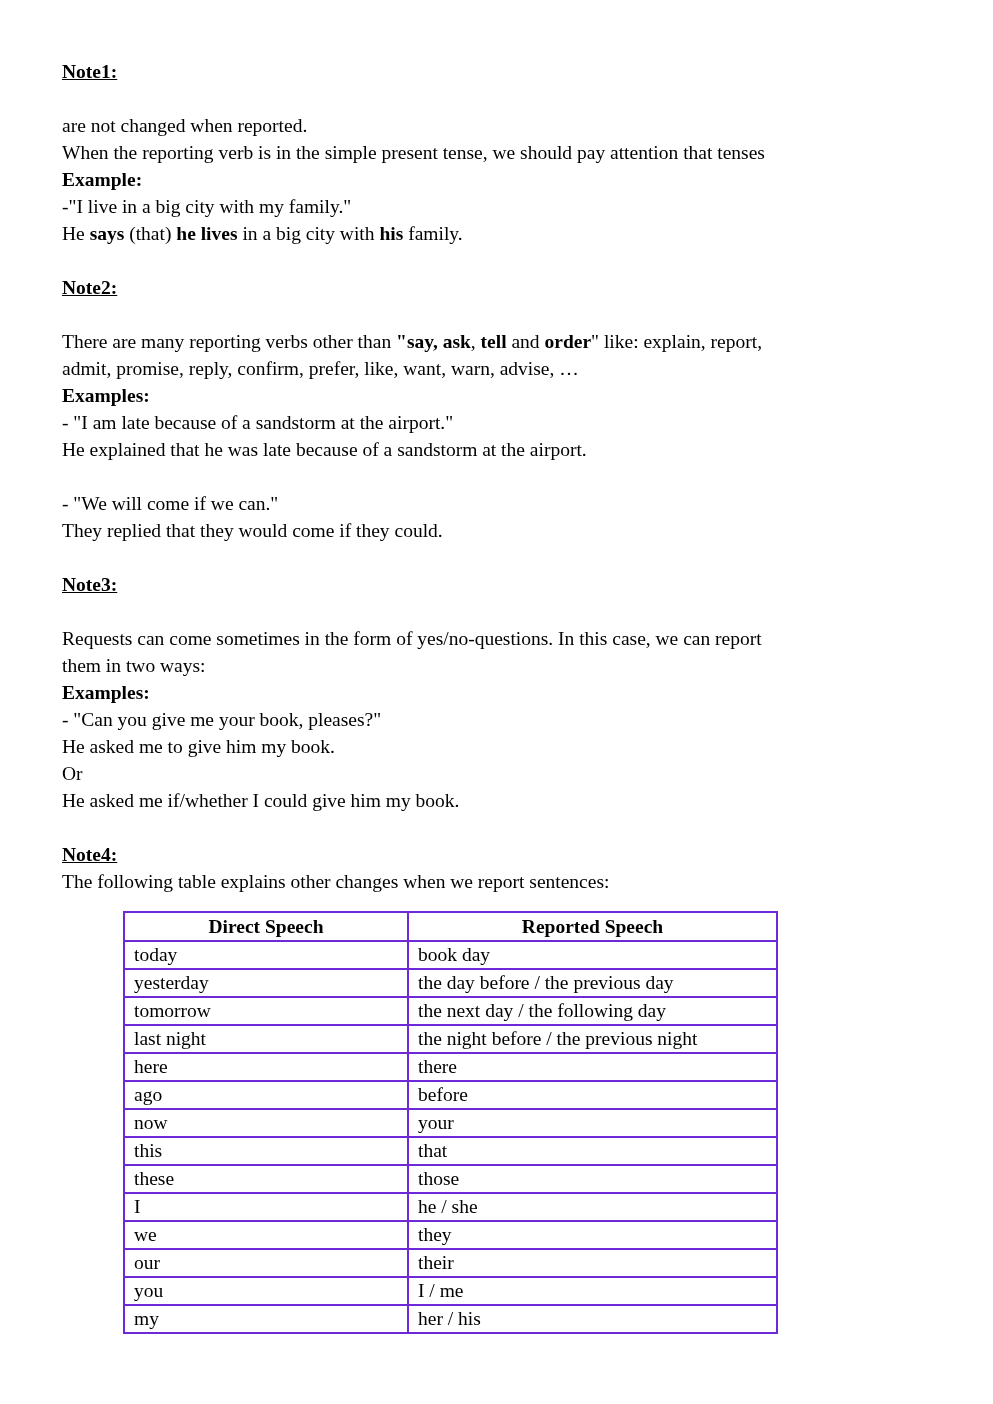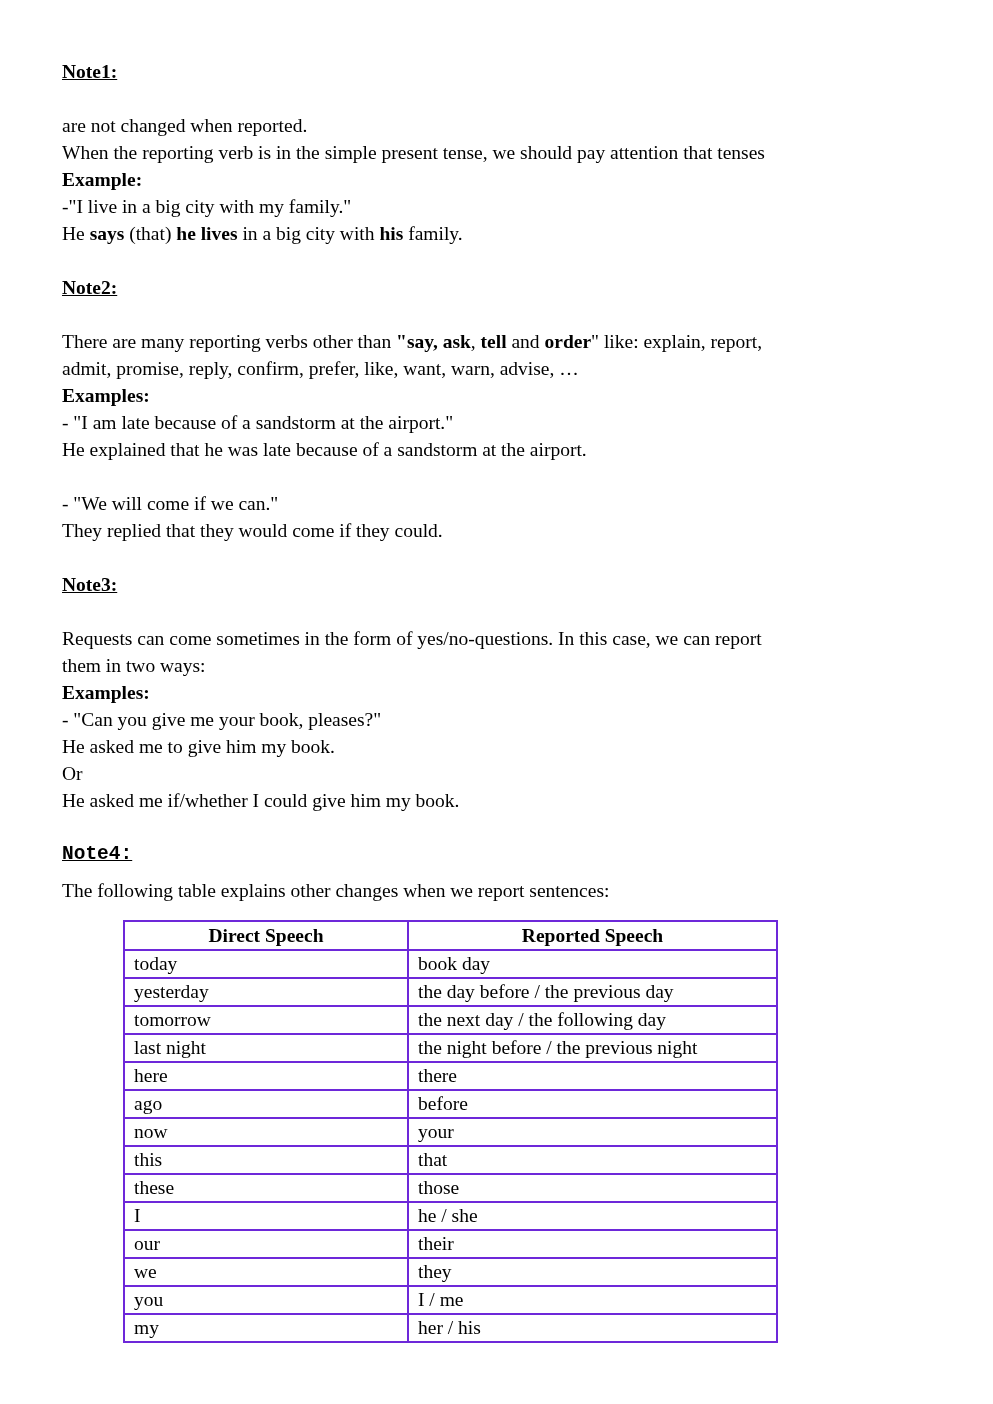--- a/index.html
+++ b/index.html
@@ -15,21 +15,21 @@
   }
   .page { padding: 58px 86px 0 62px; }
   .section { margin-bottom: 27px; }
   .note-heading {
     font-size: 19.5px;
     font-weight: bold;
     text-decoration: underline;
     line-height: 27px;
     margin-bottom: 27px;
   }
-  .note-heading.tight { margin-bottom: 9px; font-family: Liberation Mono, monospace; }
+  .note-heading.tight { margin-bottom: 0; }
   .line { white-space: nowrap; line-height: 27px; }
   .b { font-weight: bold; }
   .u { }
   .blank { height: 27px; }
   .speech-table {
     border-collapse: collapse;
     margin: 16px 0 0 61px;
     width: 653px;
     border: 2px solid #000000;
     table-layout: fixed;
@@ -137,26 +137,26 @@
           </tr>
         <tr>
             <td>these</td>
             <td>those</td>
           </tr>
         <tr>
             <td>I</td>
             <td>he / she</td>
           </tr>
         <tr>
+            <td>we</td>
+            <td>they</td>
+          </tr>
+        <tr>
             <td>our</td>
             <td>their</td>
-          </tr>
-        <tr>
-            <td>we</td>
-            <td>they</td>
           </tr>
         <tr>
             <td>you</td>
             <td>I / me</td>
           </tr>
         <tr>
             <td>my</td>
             <td>her / his</td>
           </tr>
       </tbody>

